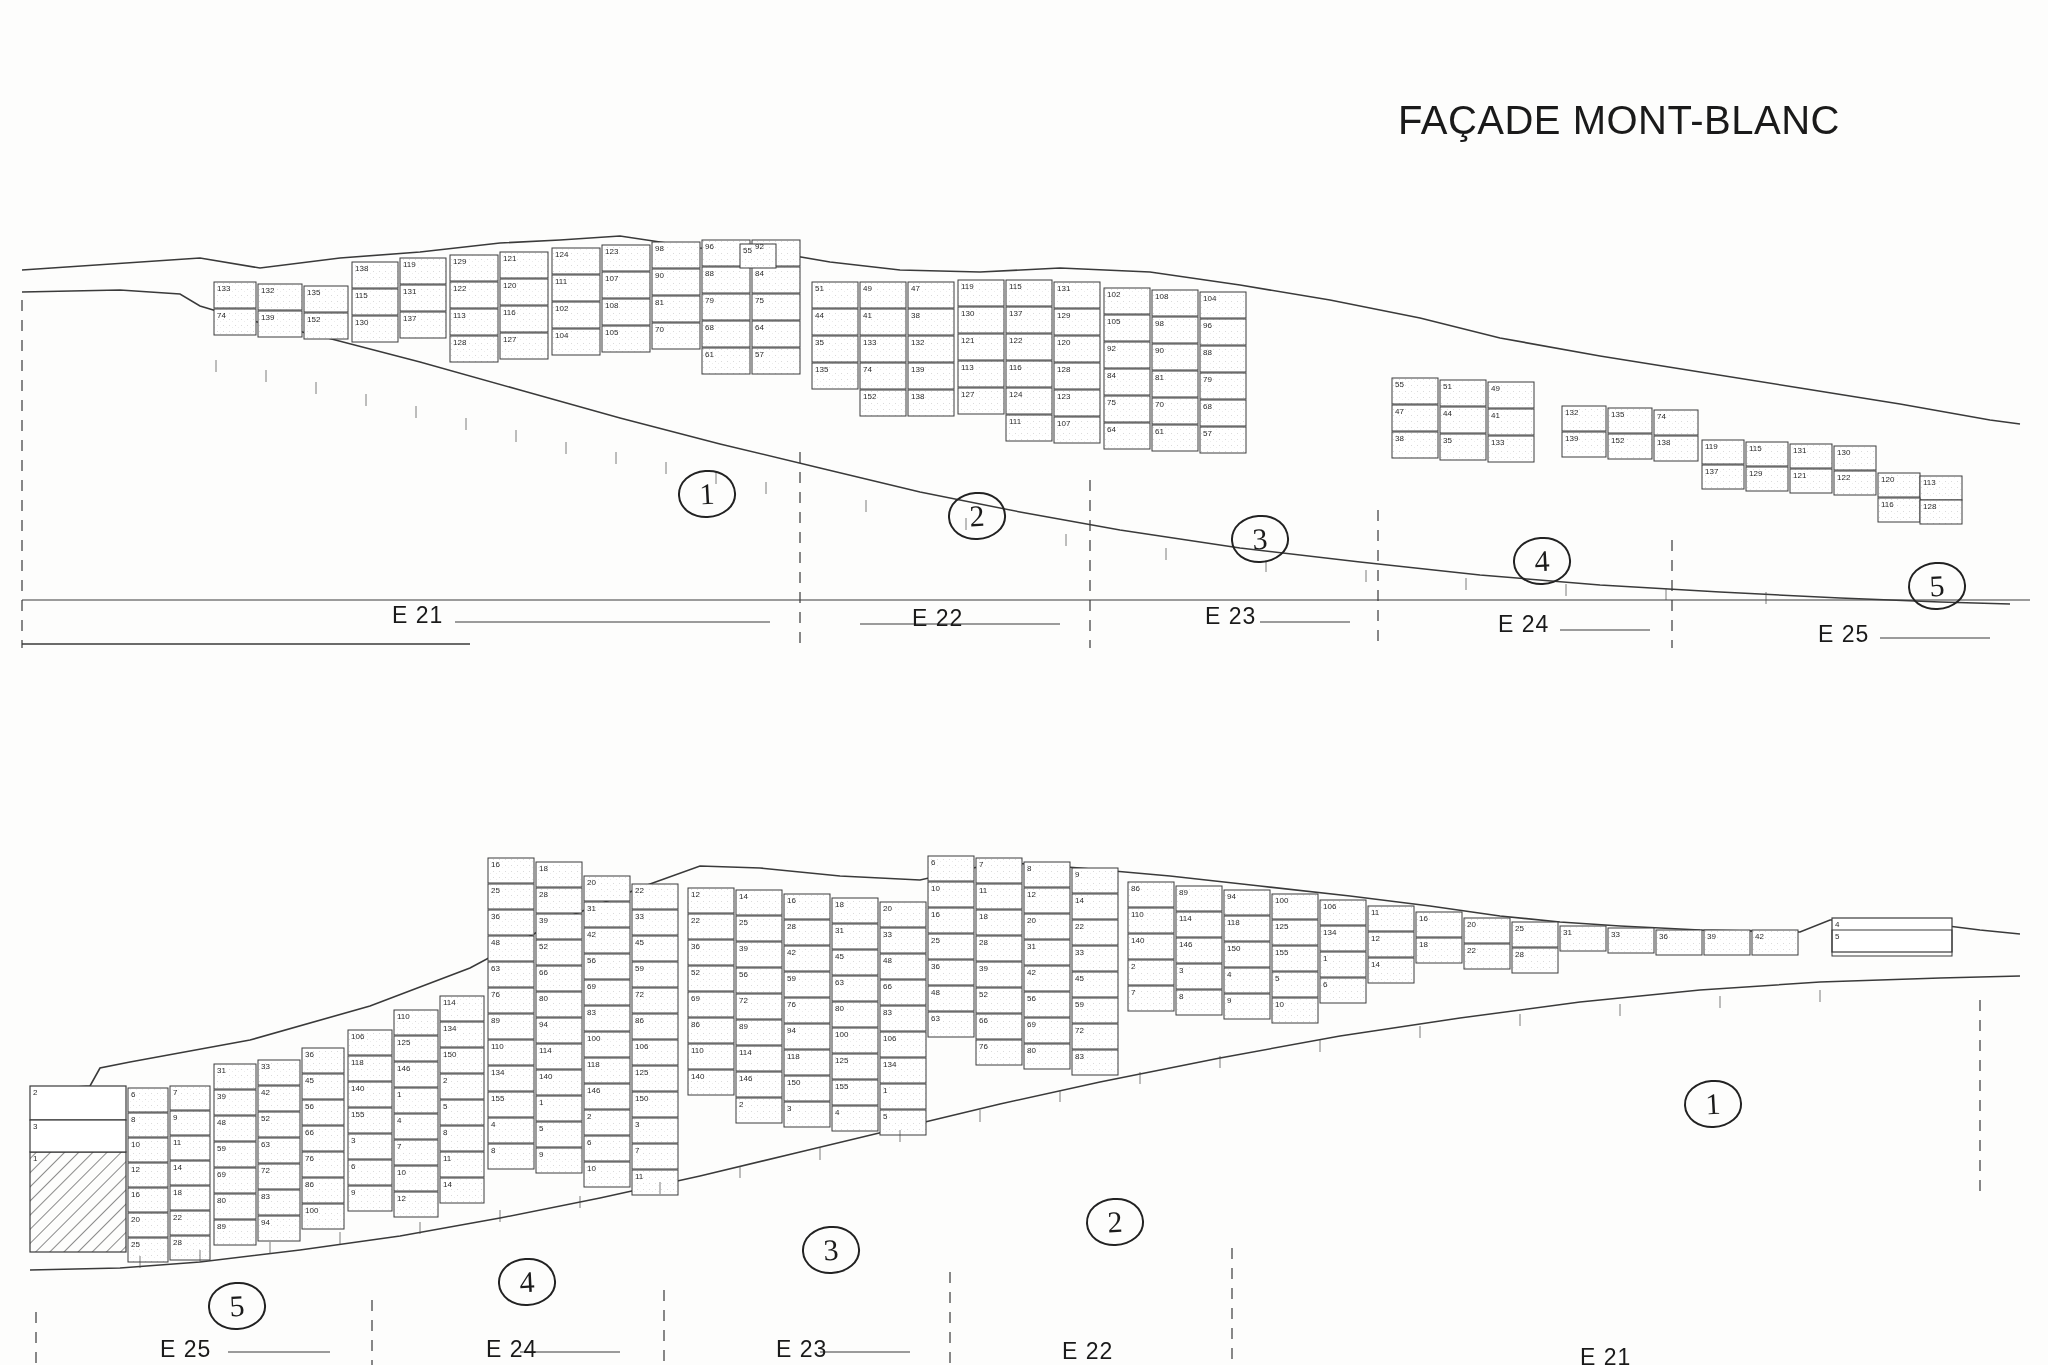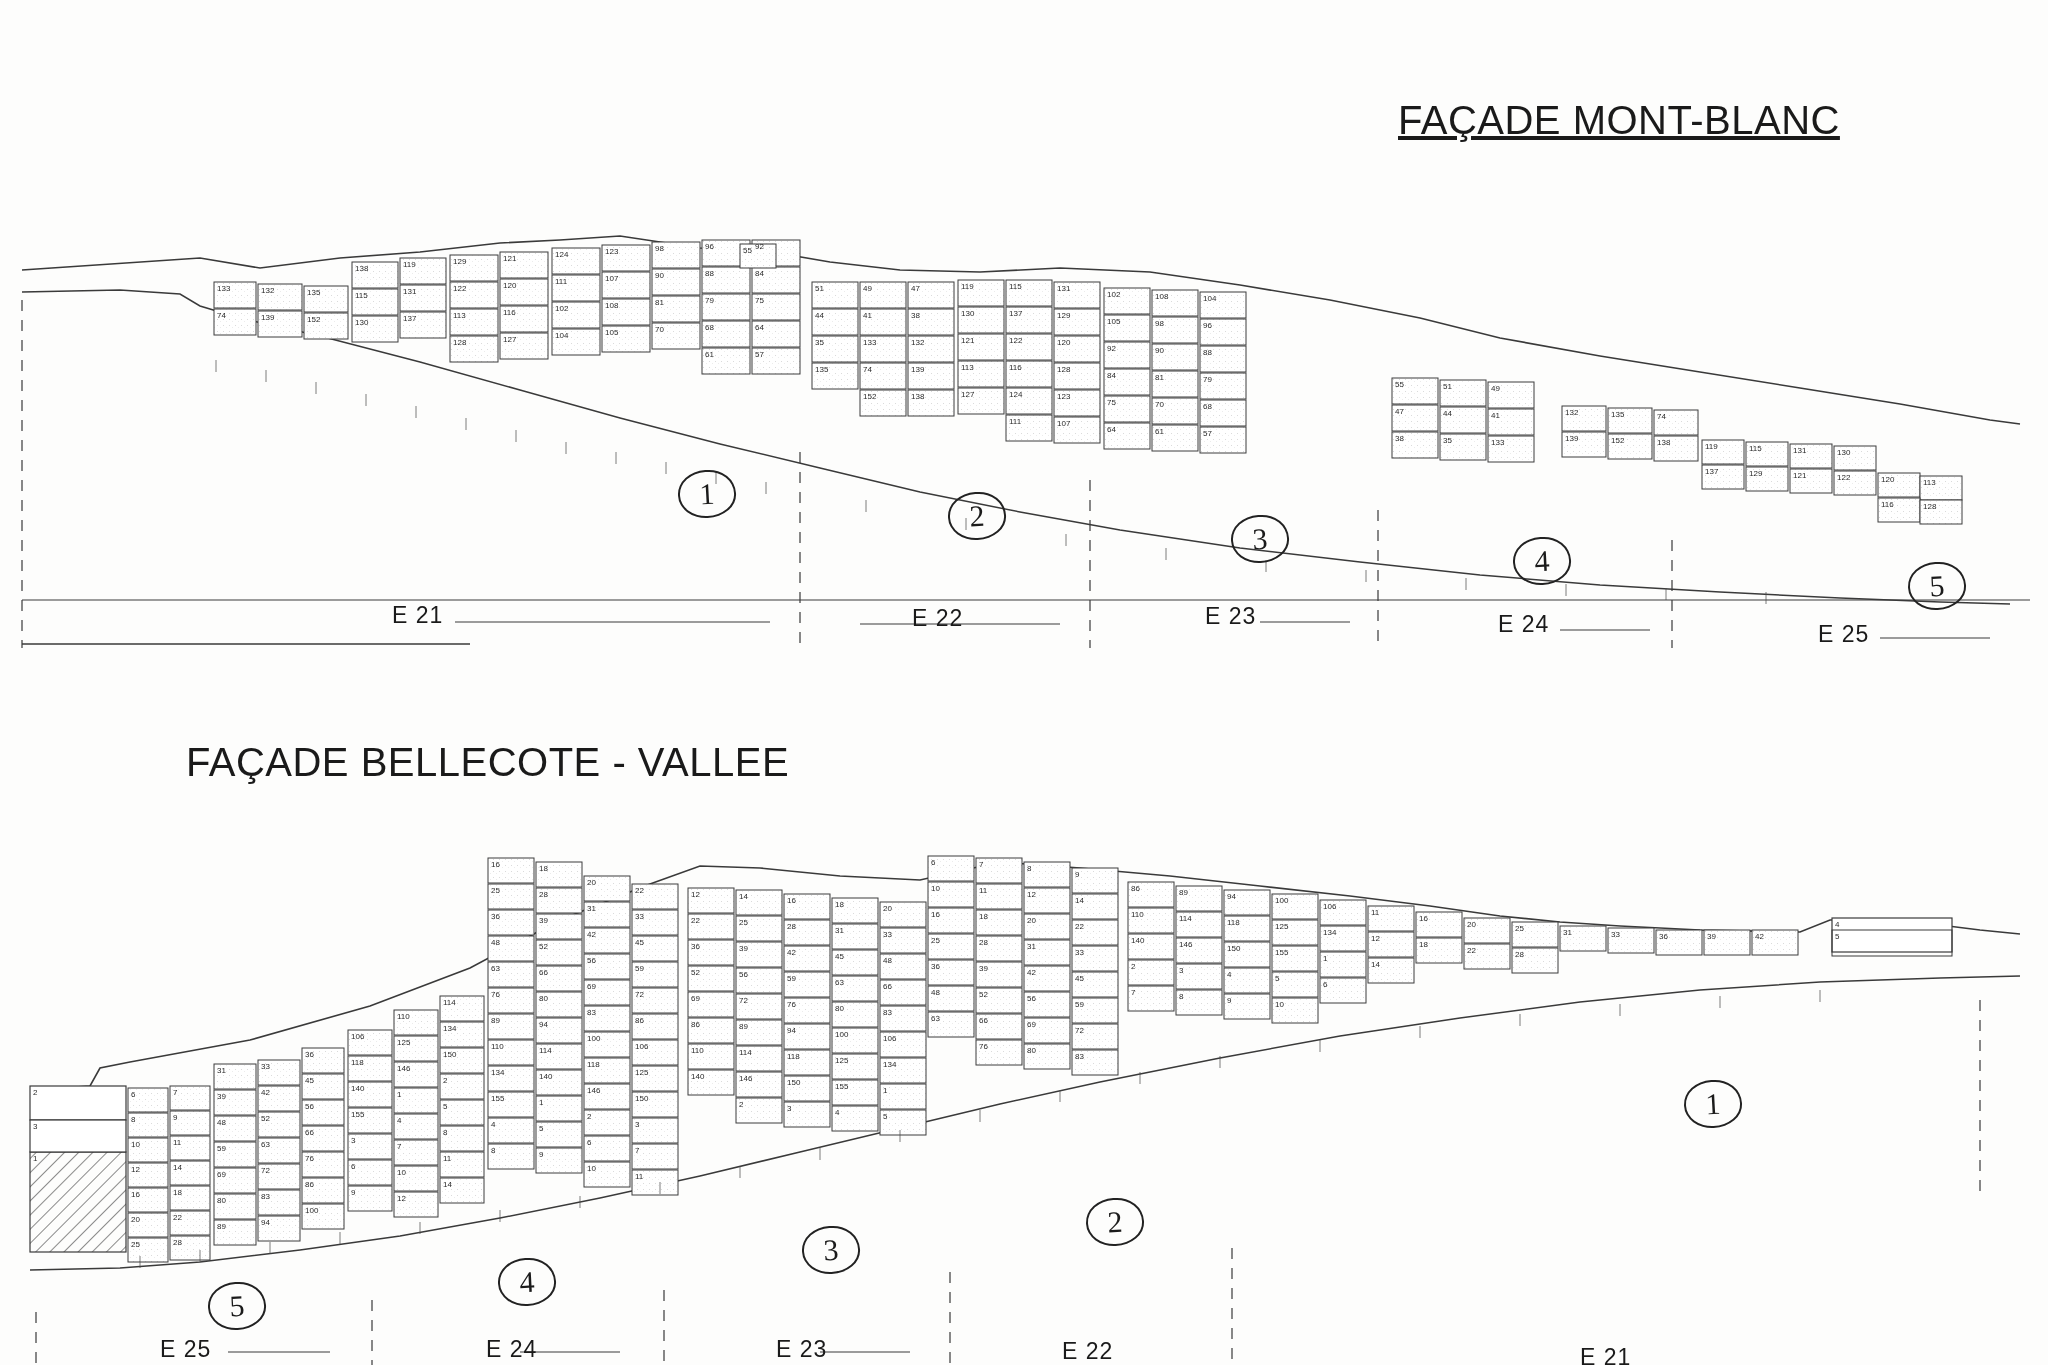--- a/index.html
+++ b/index.html
@@ -25,21 +25,20 @@
     font-family: "Liberation Sans", sans-serif;
     font-weight: 400;
     letter-spacing: 0.5px;
     color: #1a1a1a;
     white-space: nowrap;
   }
   #title-mont-blanc {
     top: 98px;
     left: 1398px;
     font-size: 40px;
-    text-decoration: underline;
   }
   #title-bellecote {
     top: 740px;
     left: 186px;
     font-size: 40px;
   }
   .svg-layer {
     position: absolute;
     top: 0;
     left: 0;
@@ -75,21 +74,20 @@
     pointer-events: none;
   }
 </style>
 </head>
 <body>
 
 <div class="sheet">
 
   <div class="title" id="title-mont-blanc">FAÇADE MONT-BLANC</div>
 
-  <div class="title" id="title-bellecote">FAÇADE BELLECOTE - VALLEE</div>
 
   <svg class="svg-layer" viewBox="0 0 2048 1365">
     <defs>
       <pattern id="hatch" width="10" height="10" patternUnits="userSpaceOnUse" patternTransform="rotate(45)">
         <line x1="0" y1="0" x2="0" y2="10" stroke="#2a2a2a" stroke-width="1.1"></line>
       </pattern>
       <pattern id="noise" width="6" height="6" patternUnits="userSpaceOnUse">
         <rect width="6" height="6" fill="#ffffff"></rect>
         <circle cx="1.5" cy="1.5" r="0.5" fill="#cfcfcf"></circle>
         <circle cx="4.5" cy="3.5" r="0.45" fill="#d8d8d8"></circle>

